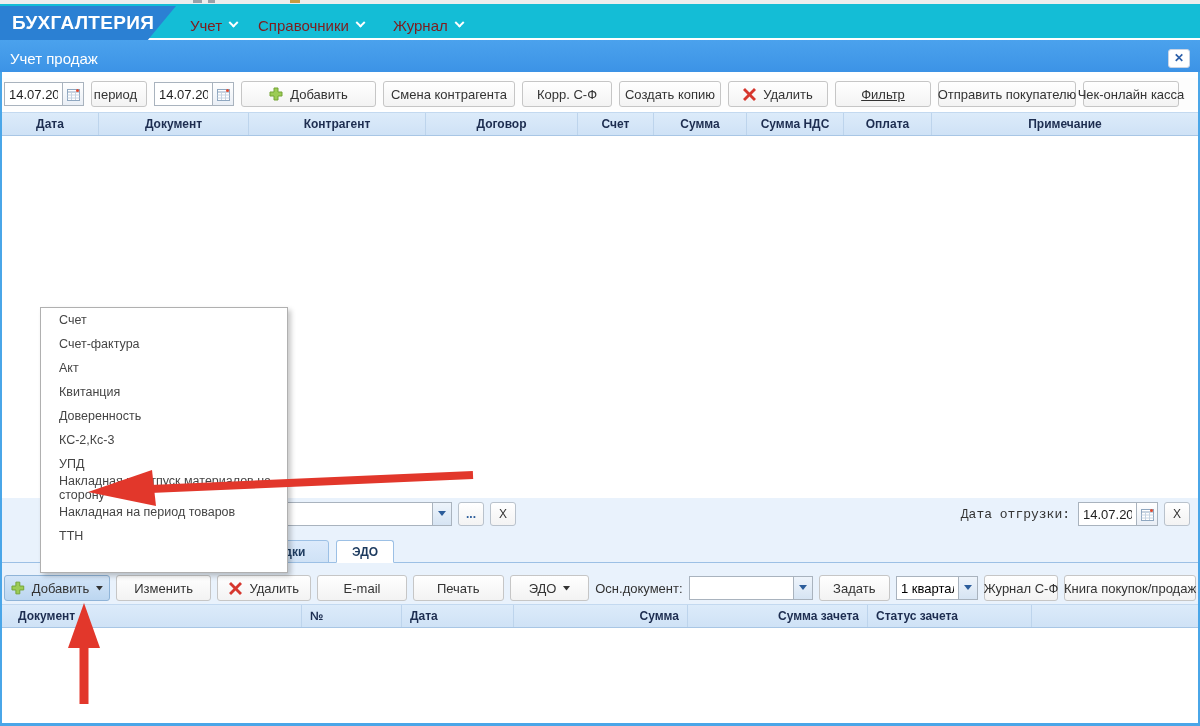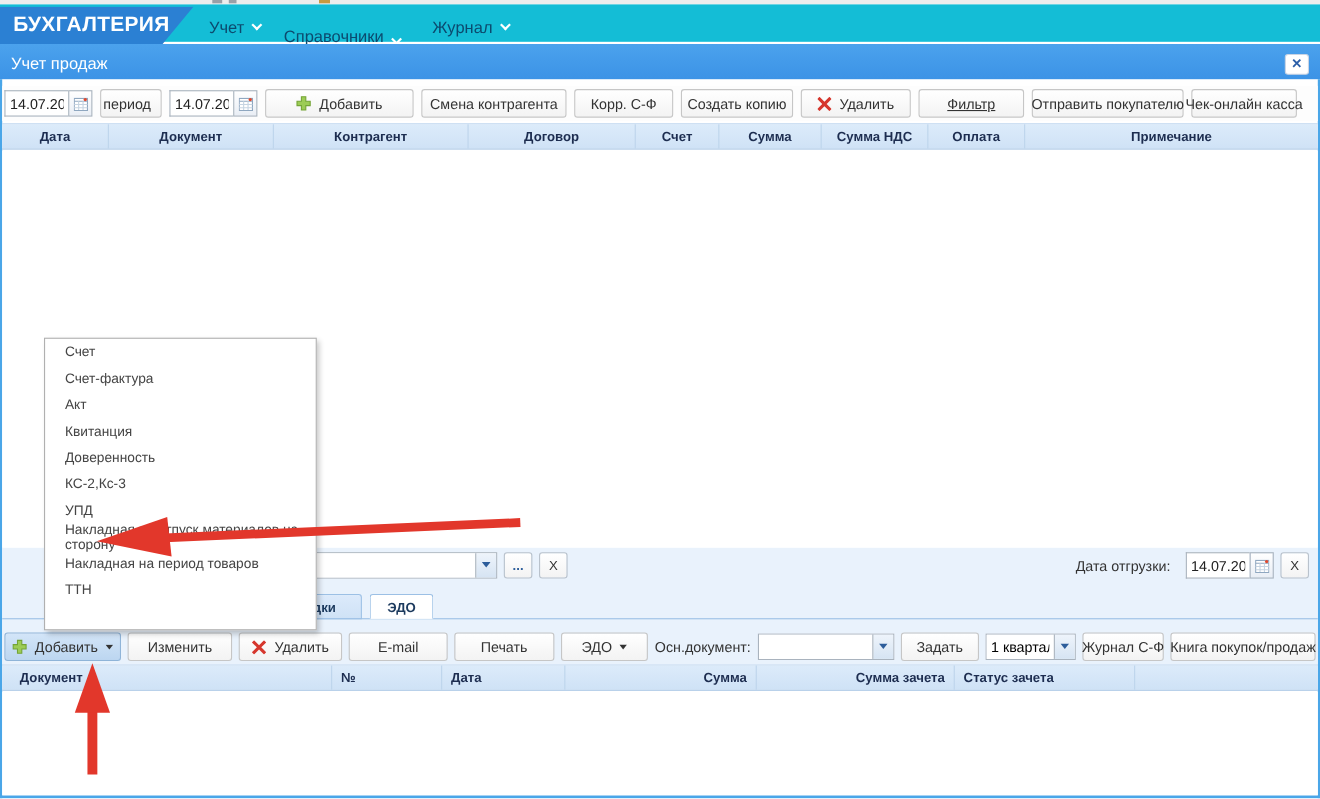--- a/index.html
+++ b/index.html
@@ -9,21 +9,21 @@
   
   .top-sliver { position:absolute; top:0; left:0; width:1200px; height:4px; background:#ededed; }
   .sliver-dash { position:absolute; top:0; height:3px; background:#9aa0a8; }
 
   
   .appbar { position:absolute; top:4px; left:0; width:1200px; height:34px; background:#14bdd6; }
   .brand { position:absolute; top:6px; left:0; width:176px; height:34px; background:#2b80d3;
            clip-path:polygon(0 0,100% 0,84% 100%,0 100%); color:#fff; font-weight:bold;
            font-size:19px; line-height:34px; padding-left:12px; letter-spacing:.3px; z-index:2; }
   .appmenu { position:absolute; top:4px; height:34px; display:flex; align-items:center; gap:8px;
-             color:#0c4a6e; font-size:15px; cursor:pointer; }
+             color:#7f1d1d; font-size:15px; cursor:pointer; }
   .chev { width:7px; height:7px; border-right:2px solid #fff; border-bottom:2px solid #fff;
           transform:rotate(45deg) translate(-2px,-2px); display:inline-block; }
 
   
   .titlebar { position:absolute; top:40px; left:0; width:1200px; height:36px;
               background:linear-gradient(#4ba2ed,#3a91e5); color:#fff; font-size:15px;
               display:flex; align-items:center; padding:0 10px; }
   .close-btn { margin-left:auto; width:22px; height:19px; background:#fff; border:1px solid #c9d4e4;
                border-radius:3px; color:#2b5ea8; font-weight:bold; font-size:12px; line-height:16px;
                text-align:center; cursor:pointer; }
@@ -95,21 +95,21 @@
     <span class="sliver-dash" style="left:193px;width:9px;"></span>
     <span class="sliver-dash" style="left:208px;width:7px;"></span>
     <span class="sliver-dash" style="left:290px;width:10px;background:#c89a40;"></span>
   </div>
 
   <div class="appbar">
     <div class="appmenu" style="left:190px;">
       <span>Учет</span>
       <span class="chev"></span>
     </div>
-    <div class="appmenu" style="left:258px;align-items:flex-end;">
+    <div class="appmenu" style="left:258px;">
       <span>Справочники</span>
       <span class="chev"></span>
     </div>
     <div class="appmenu" style="left:393px;">
       <span>Журнал</span>
       <span class="chev"></span>
     </div>
   </div>
   <div class="brand">
     <span>БУХГАЛТЕРИЯ</span>
@@ -208,21 +208,21 @@
       <div class="combo" style="margin-left:54px;width:396px;">
         <input readonly="" value="" style="">
         <span class="arrowbtn">
           <svg width="8" height="6" viewBox="0 0 8 6">
               <path d="M0 0l4 5 4-5z" fill="#2c5d9b"></path>
             </svg>
         </span>
       </div>
       <button class="tinybtn" style="margin-left:6px;">...</button>
       <button class="tinybtn" style="margin-left:6px;color:#333;font-weight:normal;">X</button>
-      <span class="lbl" style="margin-left:auto;margin-right:14px;">Дата отгрузки:</span>
+      <span class="lbl" style="margin-left:auto;margin-right:8px;font-family:Liberation Mono, monospace;">Дата отгрузки:</span>
       <span class="datefield">
         <input readonly="" value="14.07.2017" style="">
         <span class="calbtn">
           <svg width="13" height="13" viewBox="0 0 13 13">
               <rect x="0.5" y="1.5" width="12" height="11" fill="#fff" stroke="#8fa7c0"></rect>
               <line x1="0.5" y1="4" x2="12.5" y2="4" stroke="#8fa7c0"></line>
               <line x1="4.5" y1="4" x2="4.5" y2="12" stroke="#c6d4e2"></line>
               <line x1="8.5" y1="4" x2="8.5" y2="12" stroke="#c6d4e2"></line>
               <line x1="0.5" y1="7" x2="12.5" y2="7" stroke="#c6d4e2"></line>
               <line x1="0.5" y1="10" x2="12.5" y2="10" stroke="#c6d4e2"></line>

